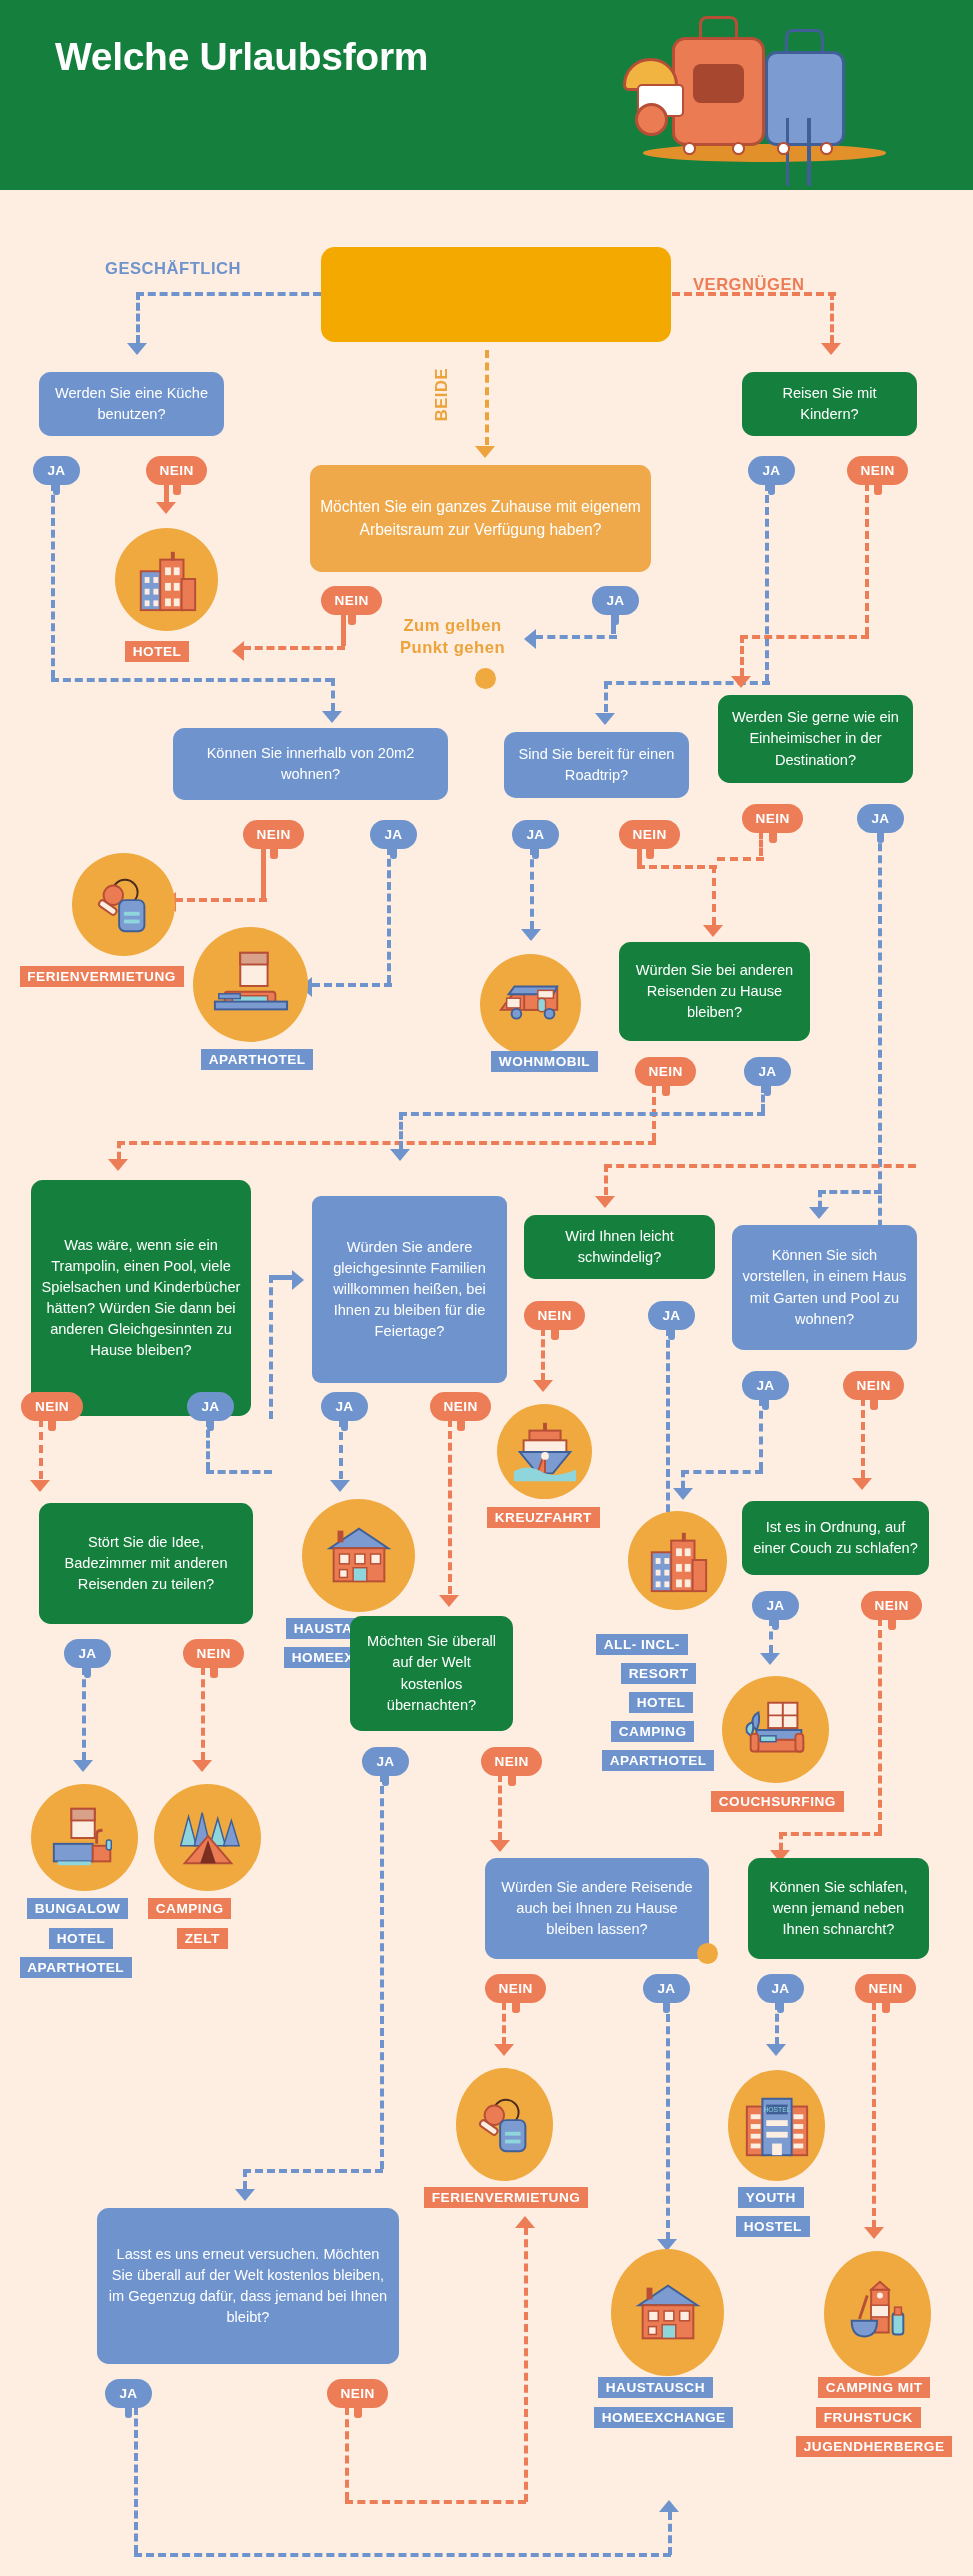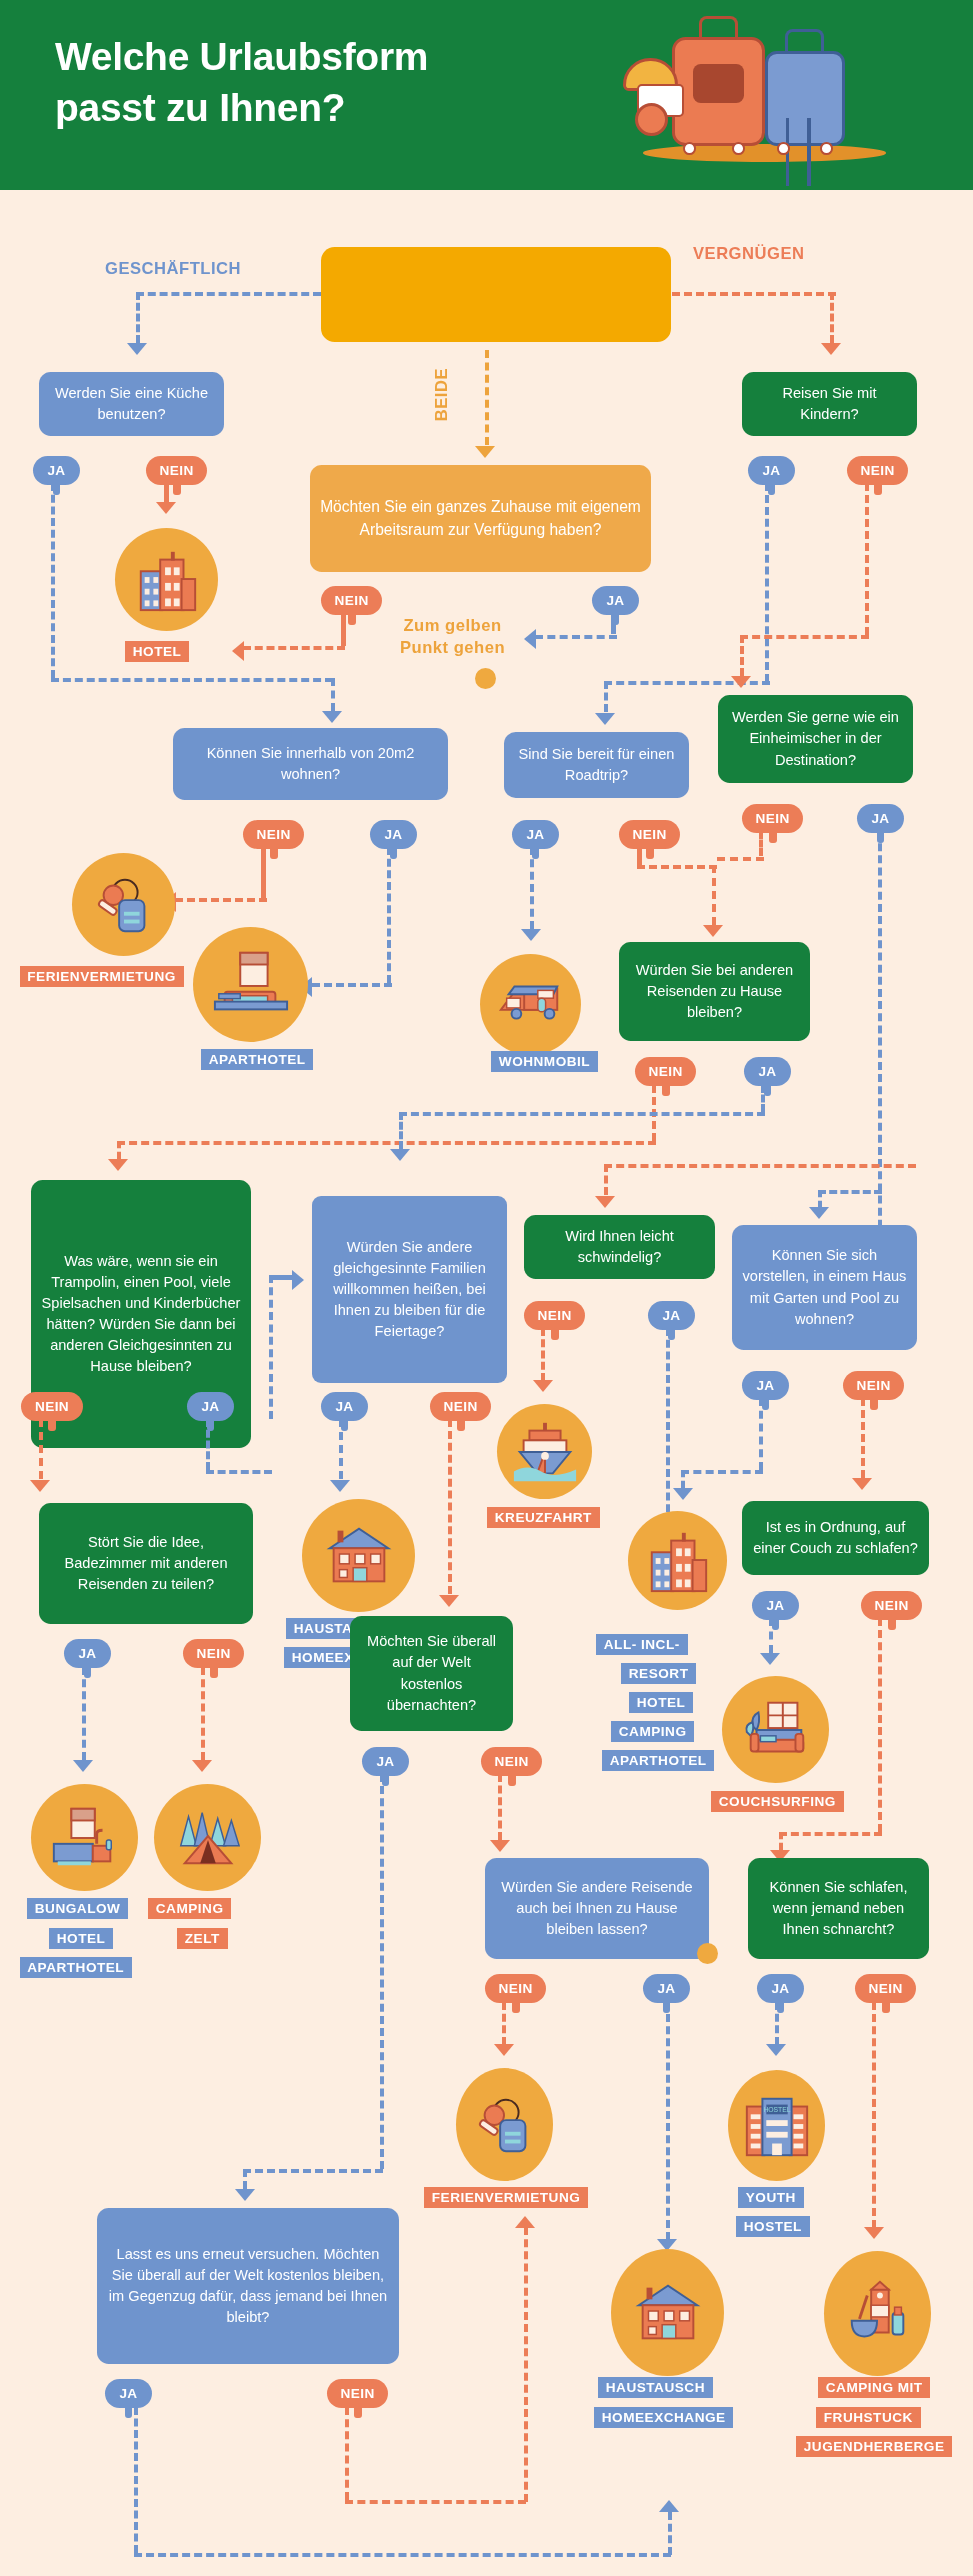--- a/index.html
+++ b/index.html
@@ -137,21 +137,20 @@
   .chip.red{background:#ec7d57;}
 
   .dot{position:absolute;width:21.4px;height:21.4px;border-radius:50%;background:#efa93f;}
 </style>
 </head>
 <body>
 
 <div id="header">
   <div id="header-title">
     <div>Welche Urlaubsform</div>
-    <div>passt zu Ihnen?</div>
   </div>
 
   <div id="lug-shadow" class="lug"></div>
   <div id="lug-s-h" class="lug"></div>
   <div id="lug-small" class="lug">
     <div class="lug-line" style="left:17.5px;"></div>
     <div class="lug-line" style="left:39px;"></div>
   </div>
   <div class="wheel" style="left:777px;"></div>
   <div class="wheel" style="left:820px;"></div>
@@ -159,21 +158,21 @@
   <div id="lug-big" class="lug"></div>
   <div id="lug-big-in" class="lug"></div>
   <div class="wheel" style="left:683px;"></div>
   <div class="wheel" style="left:732px;"></div>
   <div id="lug-hat" class="lug"></div>
   <div id="lug-tag" class="lug"></div>
   <div id="lug-ball" class="lug"></div>
 </div>
 
 <div class="branch-cap cap-blue" style="left:105px;top:259px;">GESCHÄFTLICH</div>
-<div class="branch-cap cap-red" style="left:693px;top:244px;">VERGNÜGEN</div>
+<div class="branch-cap cap-red" style="left:693px;top:275px;">VERGNÜGEN</div>
 
 <div id="start-block">
 </div>
 
 <div class="dash-h" style="left:136px;top:292px;width:185px;"></div>
 <div class="dash-v" style="left:136px;top:292px;height:51px;"></div>
 <div class="arr arr-d" style="left:127px;top:343px;"></div>
 
 <div class="dash-h r" style="left:672px;top:292px;width:164px;"></div>
 <div class="dash-v r" style="left:830px;top:292px;height:51px;"></div>
@@ -325,21 +324,21 @@
 <div class="dash-v r" style="left:652px;top:1085px;height:56px;"></div>
 <div class="dash-h r" style="left:117px;top:1141px;width:539px;"></div>
 <div class="dash-v r" style="left:117px;top:1141px;height:17.5px;"></div>
 <div class="arr arr-d r" style="left:108px;top:1159px;"></div>
 
 <div class="dash-v" style="left:761px;top:1085px;height:27px;"></div>
 <div class="dash-h" style="left:399px;top:1112px;width:366px;"></div>
 <div class="dash-v" style="left:399px;top:1112px;height:37px;"></div>
 <div class="arr arr-d" style="left:390px;top:1149px;"></div>
 
-<div class="node red" style="left:31px;top:1180px;width:220px;height:268px;font-size:14.6px;">Was wäre, wenn sie ein Trampolin, einen Pool, viele Spielsachen und Kinderbücher hätten? Würden Sie dann bei anderen Gleichgesinnten zu Hause bleiben?</div>
+<div class="node red" style="left:31px;top:1180px;width:220px;height:236px;font-size:14.6px;">Was wäre, wenn sie ein Trampolin, einen Pool, viele Spielsachen und Kinderbücher hätten? Würden Sie dann bei anderen Gleichgesinnten zu Hause bleiben?</div>
 <div class="pill red" style="left:21.4px;top:1392px;">NEIN</div>
 <div class="pill blue" style="left:187px;top:1392px;">JA</div>
 
 <div class="node blue" style="left:312px;top:1196px;width:195px;height:187px;border-radius:9px;">Würden Sie andere gleichgesinnte Familien willkommen heißen, bei Ihnen zu bleiben für die Feiertage?</div>
 <div class="pill blue" style="left:321px;top:1392px;">JA</div>
 <div class="pill red" style="left:430px;top:1392px;">NEIN</div>
 
 <div class="node red" style="left:524px;top:1215px;width:191px;height:64px;">Wird Ihnen leicht schwindelig?</div>
 <div class="pill red" style="left:524px;top:1301px;">NEIN</div>
 <div class="pill blue" style="left:648px;top:1301px;">JA</div>

